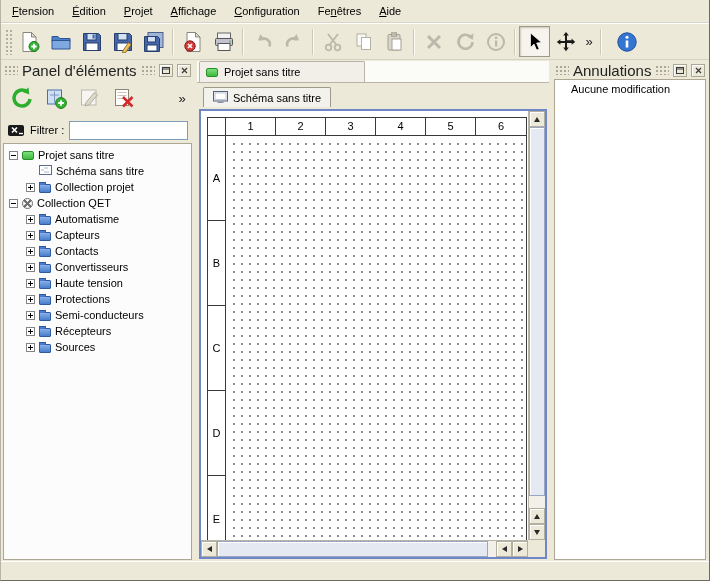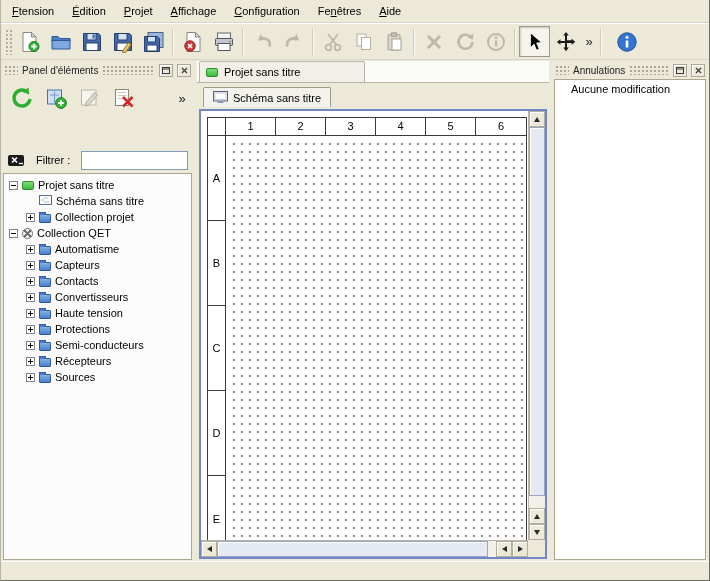--- a/index.html
+++ b/index.html
@@ -24,28 +24,28 @@
   
   .main{position:absolute;top:61px;left:0;right:0;bottom:19px;}
   .left-dock{position:absolute;left:0;top:0;bottom:0;width:193px;display:flex;flex-direction:column;}
   .center{position:absolute;left:196px;top:0;bottom:0;width:352px;}
   .right-dock{position:absolute;left:551px;right:1px;top:0;bottom:0;display:flex;flex-direction:column;justify-content:space-between;}
 
   
   .dock-header{height:18px;display:flex;align-items:center;gap:4px;padding:0 3px;flex:none;}
   .grip{height:10px;width:14px;background-image:radial-gradient(#aaa698 1px,transparent 1.2px);background-size:4px 4px;flex:none;}
   .grip.fill{flex:1;}
-  .dock-title{font-size:10px;color:#222;white-space:nowrap;}
+  .dock-title{font-size:15px;color:#222;white-space:nowrap;}
   .dock-btn{width:14px;height:13px;background:#ece9d8;border:1px solid #aba794;box-shadow:inset 1px 1px 0 #fff;display:flex;align-items:center;justify-content:center;padding:0;flex:none;}
 
   
   .elements-toolbar{display:flex;align-items:center;height:38px;padding:0 4px;flex:none;}
   .eb{width:34px;height:34px;display:flex;align-items:center;justify-content:center;background:transparent;border:1px solid transparent;padding:0;flex:none;}
   .elements-toolbar .overflow{margin-left:auto;}
-  .filter-row{display:flex;align-items:center;gap:11px;height:26px;padding:0 6px;flex:none;margin-top:30px;}
+  .filter-row{display:flex;align-items:center;gap:5px;height:26px;padding:0 6px;flex:none;}
   .filter-input{flex:1;height:19px;border:1px solid #7f9db9;background:#fff;font:inherit;padding:1px 3px;min-width:20px;}
   .tree{flex:1;margin:0 2px 1px 2px;background:#fcfcfc;border:1px solid #aba794;padding-top:3px;overflow:hidden;}
   .trow{display:flex;align-items:center;height:16px;padding-left:5px;white-space:nowrap;cursor:default;}
   .trow.lvl1{padding-left:22px;}
   .exp{width:9px;height:9px;border:1px solid #848484;background:#fff;position:relative;flex:none;margin-right:4px;}
   .exp::before{content:"";position:absolute;left:1px;top:3px;width:5px;height:1px;background:#000;}
   .exp.plus::after{content:"";position:absolute;left:3px;top:1px;width:1px;height:5px;background:#000;}
   .noexp{width:13px;flex:none;}
   .ticon{margin-right:4px;flex:none;display:inline-block;}
   .icon-green{width:12px;height:9px;background:linear-gradient(#7ce07c,#3dbb3d);border:1px solid #2a8f2a;border-radius:2px;}

